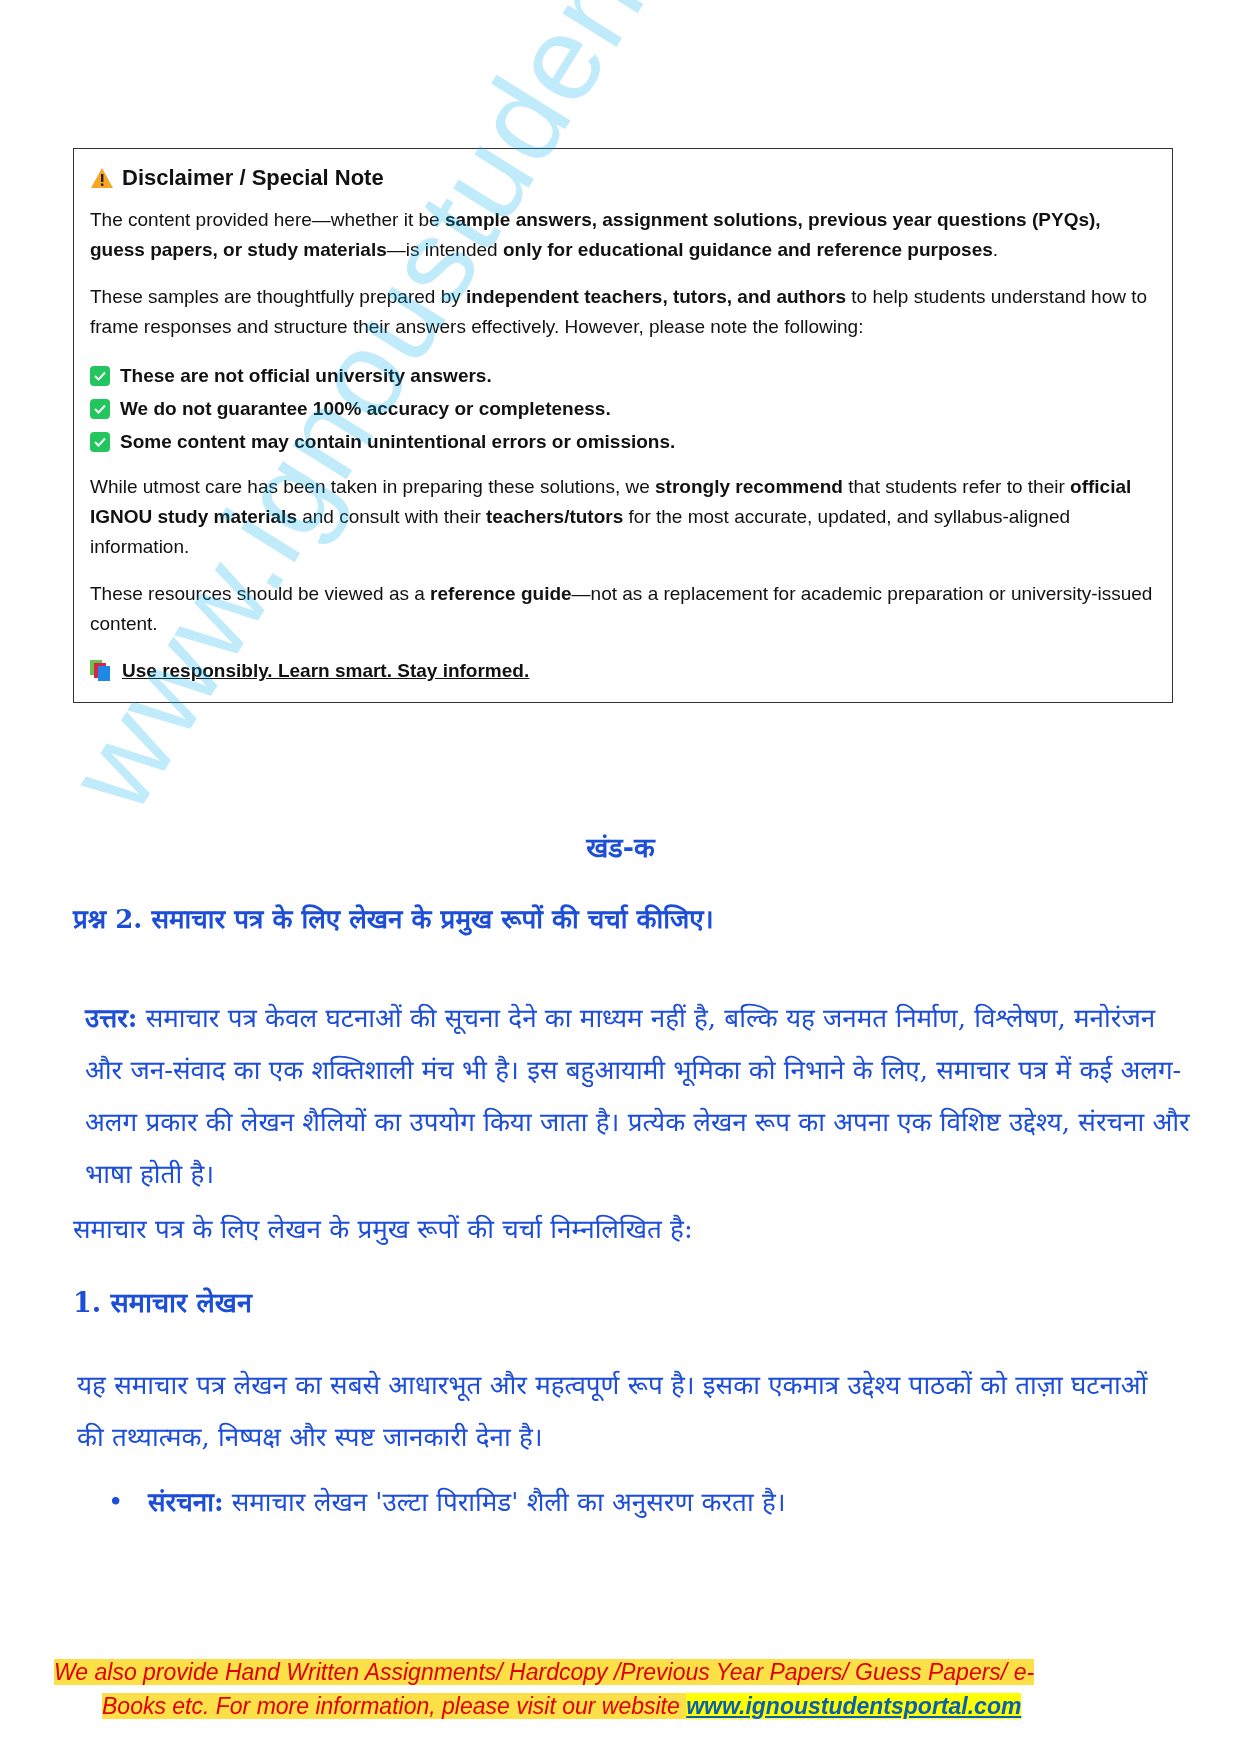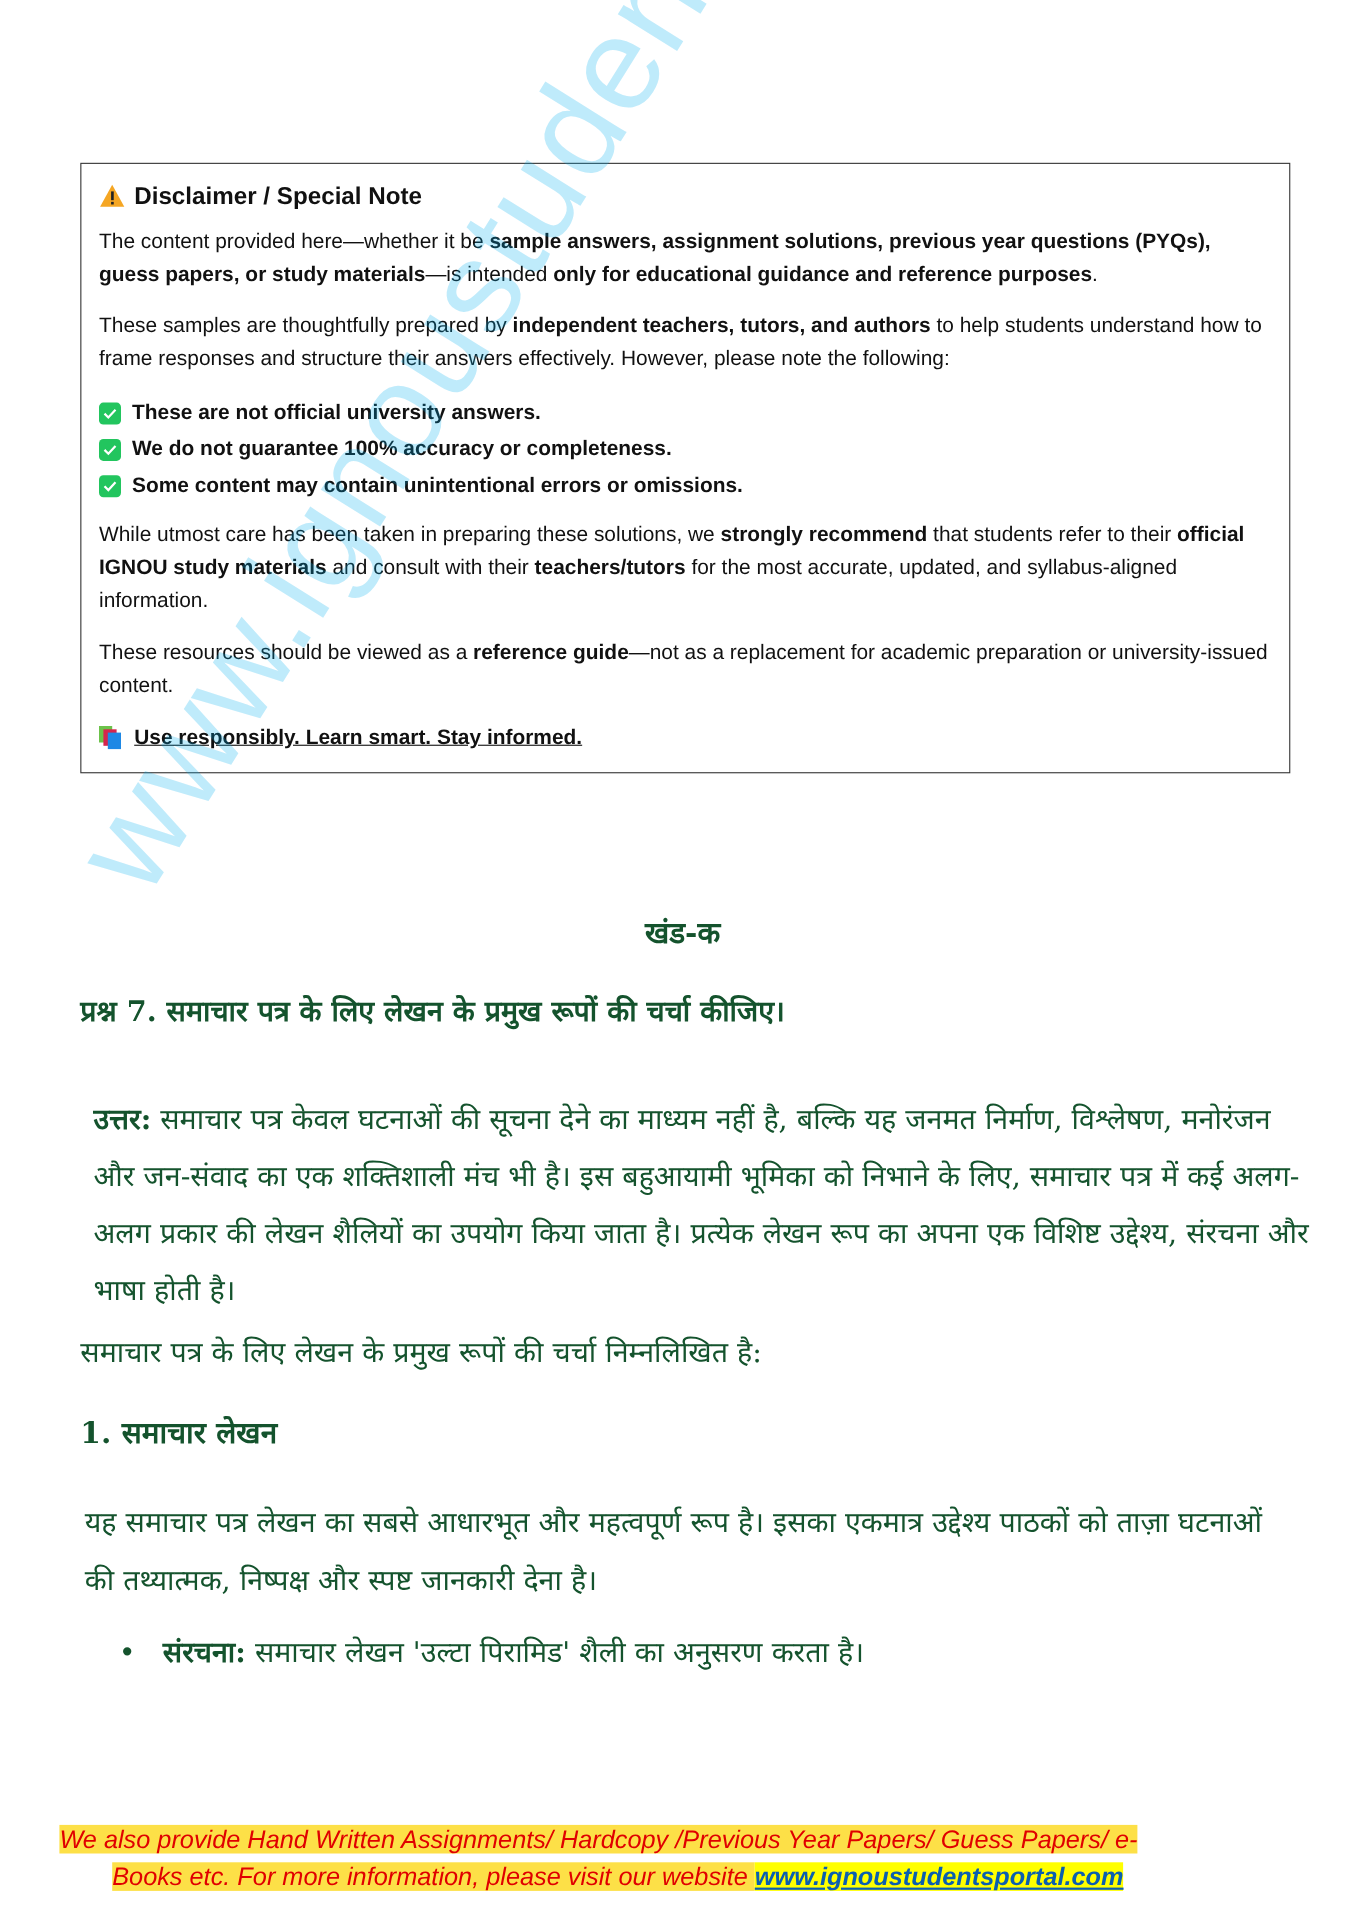--- a/index.html
+++ b/index.html
@@ -25,21 +25,21 @@
   .check-icon {
     width: 20px; height: 20px; border-radius: 4px; background: #22c55e;
     margin-right: 10px; display: inline-flex; align-items: center; justify-content: center;
   }
   .b { font-weight: bold; }
   .motto { display: flex; align-items: center; font-weight: bold; margin-top: 4px; text-decoration: underline; }
   .books-icon { width: 22px; height: 22px; margin-right: 10px; position: relative; display: inline-block; }
   .books-icon span { position: absolute; width: 12px; height: 15px; }
 
   
-  .hindi { font-family: "DejaVu Serif", "Liberation Serif", serif; color: #14532d; }
+  .hindi { font-family: "DejaVu Serif", "Liberation Serif", serif; color: #1d4ed8; }
   .section-title {
     position: absolute; left: 0; width: 1241px; top: 828px; text-align: center;
     font-weight: bold; font-size: 27px;
   }
   .question {
     position: absolute; left: 73px; top: 900px; width: 1110px;
     font-weight: bold; font-size: 26px;
   }
   .answer {
     position: absolute; left: 73px; top: 980px; width: 1105px;
@@ -141,21 +141,21 @@
         <span style="left:4px;top:3px;background:#d6254d;"></span>
         <span style="left:8px;top:6px;background:#1e88e5;"></span>
       </span>
       <span>Use responsibly. Learn smart. Stay informed.</span>
     </div>
   </div>
 
   <div class="watermark">www.ignoustudentsportal.com</div>
 
   <div class="hindi section-title">खंड-क</div>
-  <div class="hindi question">प्रश्न 7. समाचार पत्र के लिए लेखन के प्रमुख रूपों की चर्चा कीजिए।</div>
+  <div class="hindi question">प्रश्न 2. समाचार पत्र के लिए लेखन के प्रमुख रूपों की चर्चा कीजिए।</div>
 
   <p class="hindi answer">
     <span class="b">उत्तर:</span><span> समाचार पत्र केवल घटनाओं की सूचना देने का माध्यम नहीं है, बल्कि यह जनमत निर्माण, विश्लेषण, मनोरंजन और जन-संवाद का एक शक्तिशाली मंच भी है। इस बहुआयामी भूमिका को निभाने के लिए, समाचार पत्र में कई अलग-अलग प्रकार की लेखन शैलियों का उपयोग किया जाता है। प्रत्येक लेखन रूप का अपना एक विशिष्ट उद्देश्य, संरचना और भाषा होती है।</span>
   </p>
 
   <div class="hindi intro-line">समाचार पत्र के लिए लेखन के प्रमुख रूपों की चर्चा निम्नलिखित है:</div>
   <div class="hindi sub-heading">1. समाचार लेखन</div>
   <p class="hindi para2">यह समाचार पत्र लेखन का सबसे आधारभूत और महत्वपूर्ण रूप है। इसका एकमात्र उद्देश्य पाठकों को ताज़ा घटनाओं की तथ्यात्मक, निष्पक्ष और स्पष्ट जानकारी देना है।</p>
 
   <div class="hindi bullet">

